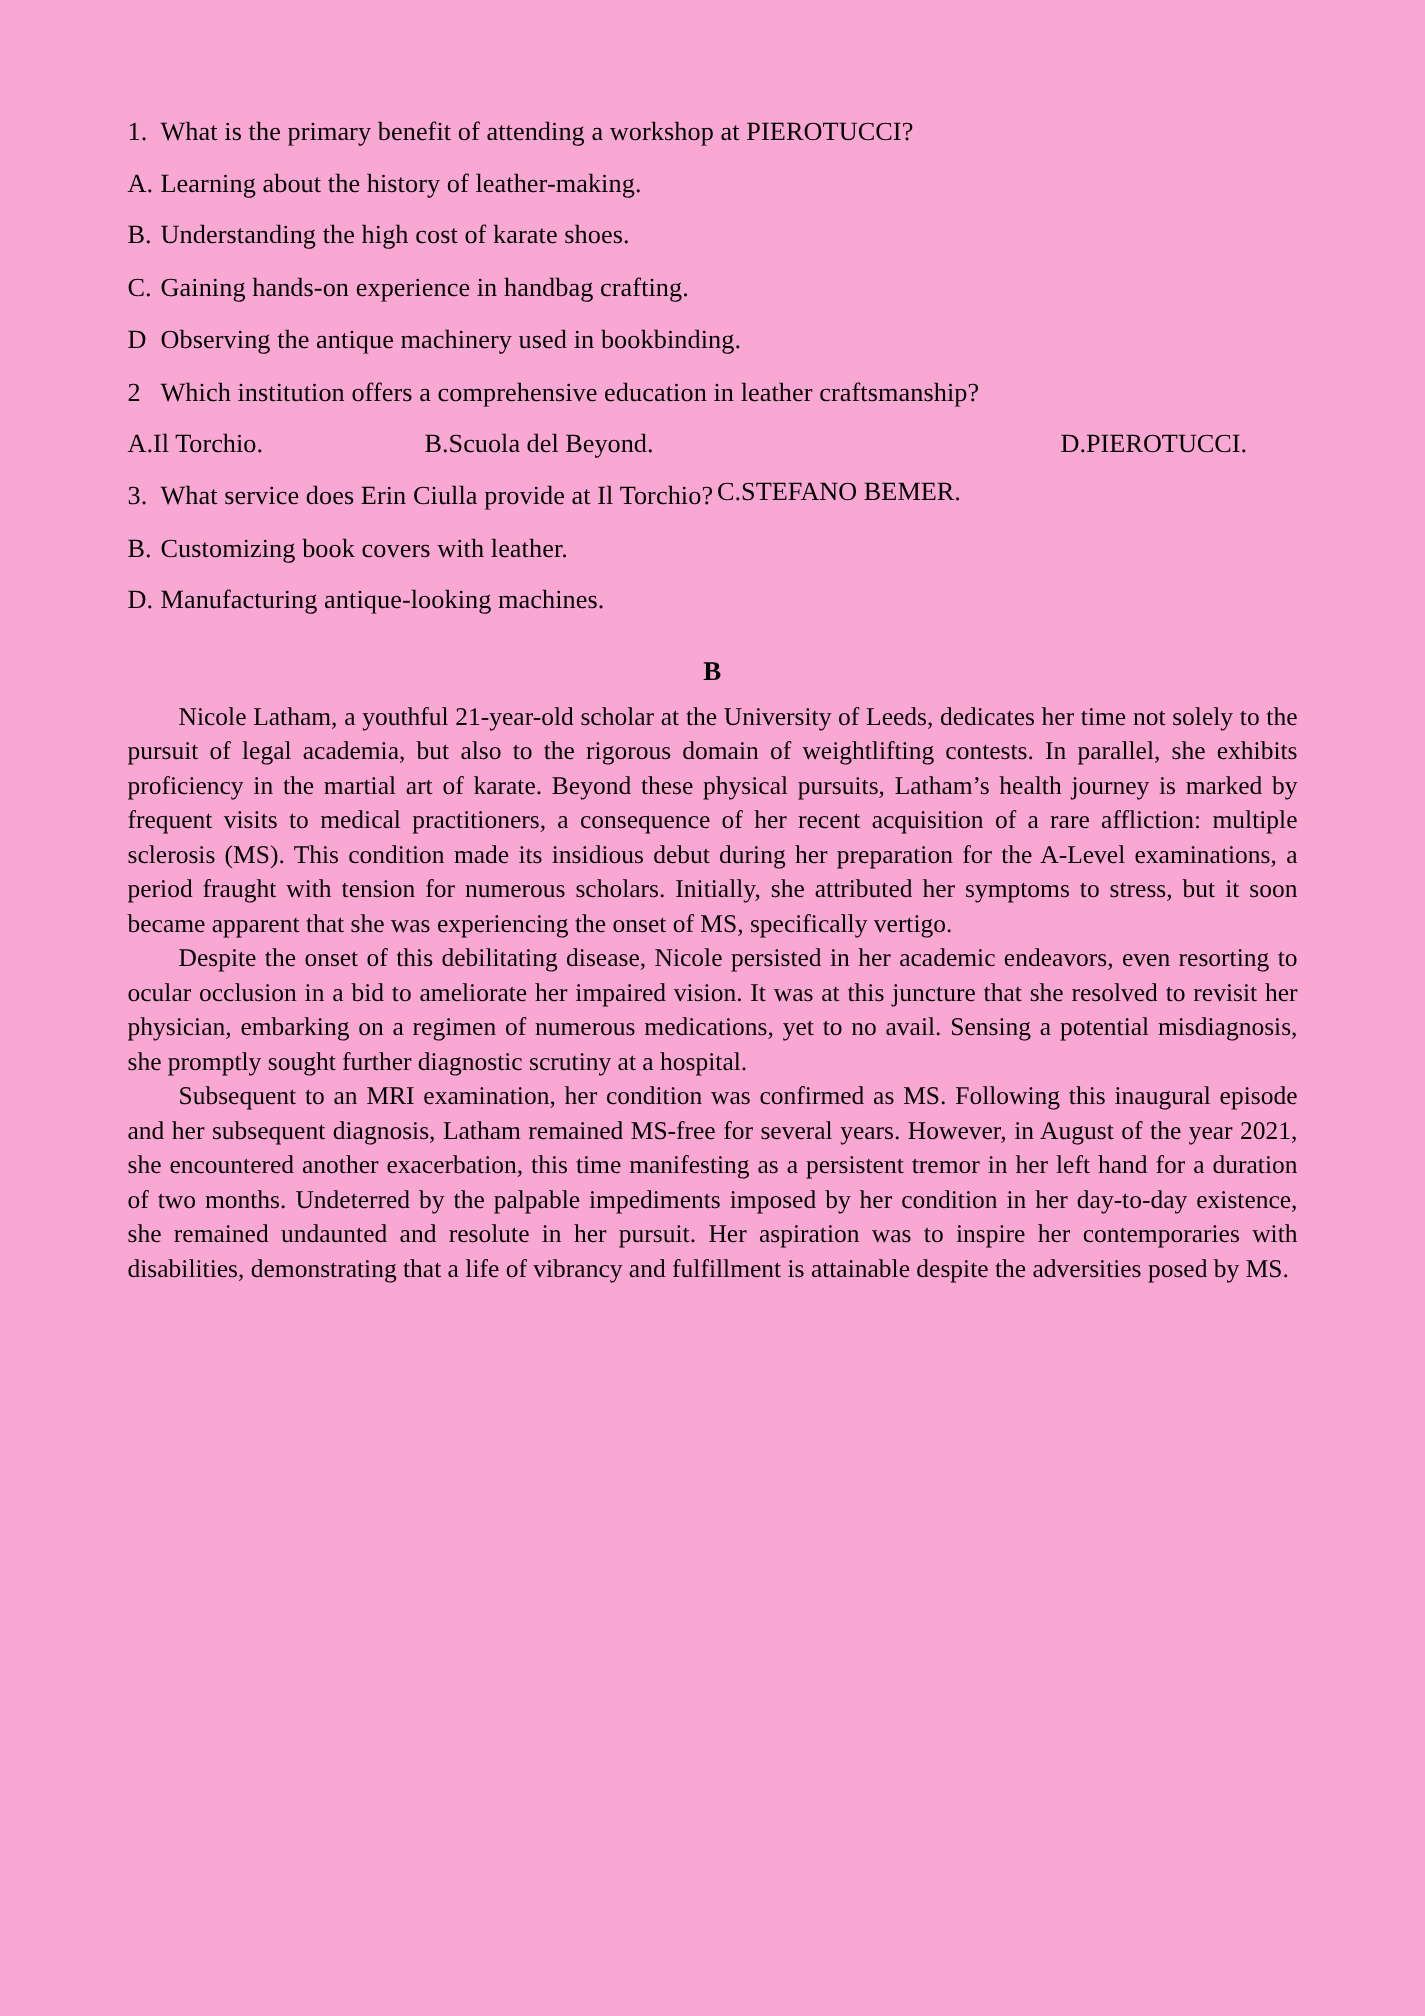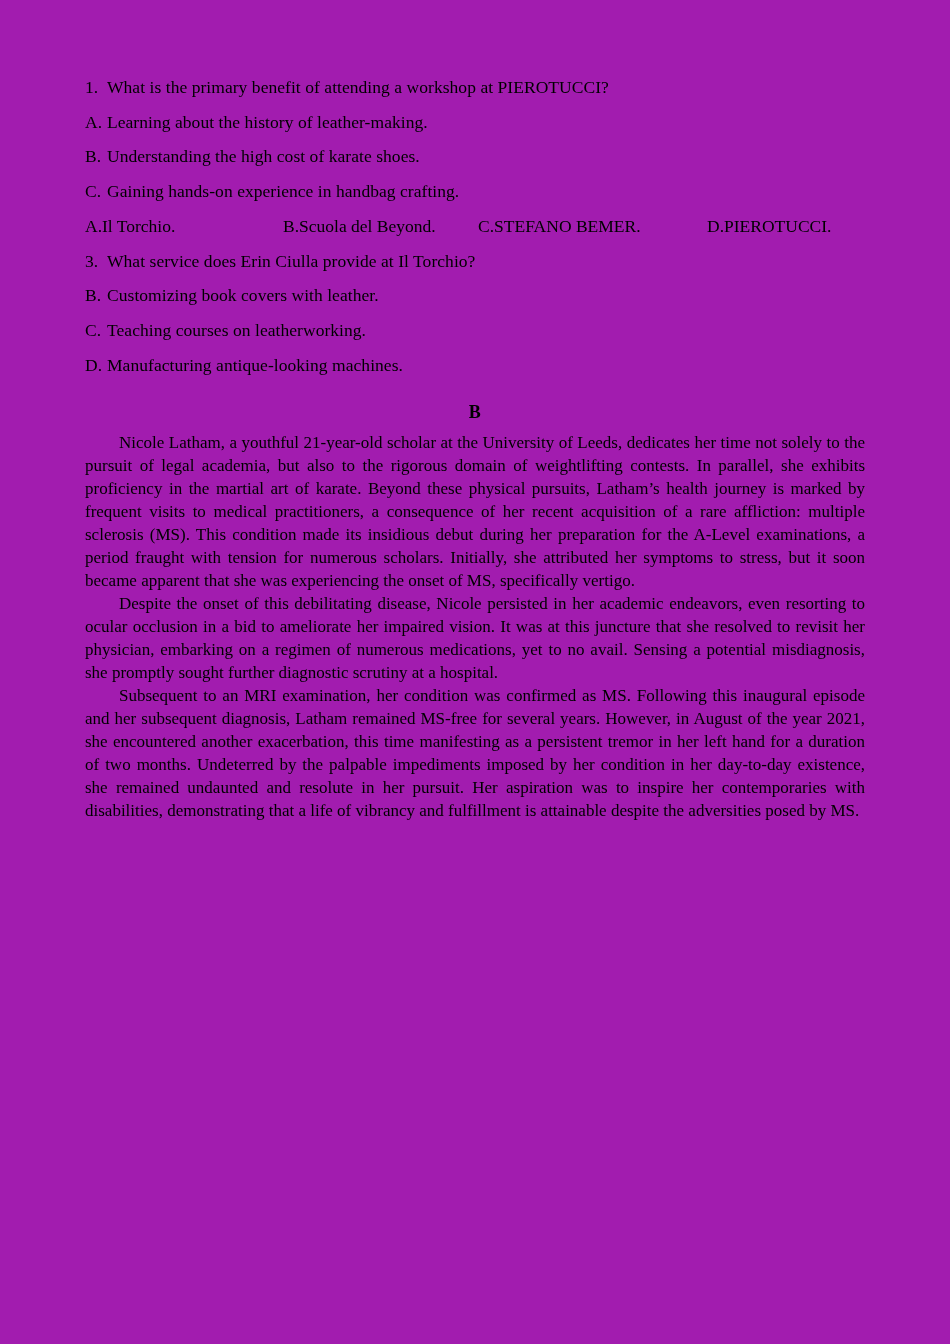--- a/index.html
+++ b/index.html
@@ -12,21 +12,21 @@
     width: 950px;
     height: 1344px;
     font-family: "Liberation Serif", "DejaVu Serif", serif;
     color: #000000;
     overflow: hidden;
   }
   .page {
     position: relative;
     width: 950px;
     height: 1344px;
-    background: #a21caf;
+    background: #f9a8d4;
     box-sizing: border-box;
     padding: 70px 85px 0 85px;
   }
   .content {
     width: 780px;
   }
 
   
   .q-block {
     margin: 0;
@@ -52,21 +52,21 @@
     height: 34.7px;
     text-align: center;
   }
   .opt-row .opt {
     position: absolute;
     top: 0;
     white-space: nowrap;
   }
   .opt-row .opt-a { left: 0px; }
   .opt-row .opt-b { left: 198px; }
-  .opt-row .opt-c { left: 393px; }
+  .opt-row .opt-c { left: 393px; margin-top: 32px; }
   .opt-row .opt-d { left: 622px; }
 
   
   .section-header {
     text-align: center;
     font-weight: bold;
     font-size: 18px;
     line-height: 37px;
     margin-top: 12px;
     letter-spacing: 0.3px;
@@ -95,40 +95,43 @@
       </div>
       <div class="q-line">
         <span class="marker">A.</span><span>Learning about the history of leather-making.</span>
       </div>
       <div class="q-line">
         <span class="marker">B.</span><span>Understanding the high cost of karate shoes.</span>
       </div>
       <div class="q-line">
         <span class="marker">C.</span><span>Gaining hands-on experience in handbag crafting.</span>
       </div>
+      <div class="q-line">
+        <span class="marker">D</span><span>Observing the antique machinery used in bookbinding.</span>
+      </div>
     </div>
 
     <div class="q-block">
+      <div class="q-line">
+        <span class="marker">2</span><span>Which institution offers a comprehensive education in leather craftsmanship?</span>
+      </div>
       <div class="opt-row">
         <span class="opt opt-a"><span class="marker">A.</span><span>Il Torchio.</span></span>
         <span class="opt opt-b"><span class="marker">B.</span><span>Scuola del Beyond.</span></span>
         <span class="opt opt-c"><span class="marker">C.</span><span>STEFANO BEMER.</span></span>
         <span class="opt opt-d"><span class="marker">D.</span><span>PIEROTUCCI.</span></span>
       </div>
     </div>
 
     <div class="q-block">
       <div class="q-line">
         <span class="marker">3.</span><span>What service does Erin Ciulla provide at Il Torchio?</span>
       </div>
       <div class="q-line">
         <span class="marker">B.</span><span>Customizing book covers with leather.</span>
-      </div>
-      <div class="q-line">
-        <span class="marker">C.</span><span>Teaching courses on leatherworking.</span>
       </div>
       <div class="q-line">
         <span class="marker">D.</span><span>Manufacturing antique-looking machines.</span>
       </div>
     </div>
 
     <div class="section-header">B</div>
 
     <div class="passage">
       <p>Nicole Latham, a youthful 21-year-old scholar at the University of Leeds, dedicates her time not solely to the pursuit of legal academia, but also to the rigorous domain of weightlifting contests. In parallel, she exhibits proficiency in the martial art of karate. Beyond these physical pursuits, Latham’s health journey is marked by frequent visits to medical practitioners, a consequence of her recent acquisition of a rare affliction: multiple sclerosis (MS). This condition made its insidious debut during her preparation for the A-Level examinations, a period fraught with tension for numerous scholars. Initially, she attributed her symptoms to stress, but it soon became apparent that she was experiencing the onset of MS, specifically vertigo.</p>

